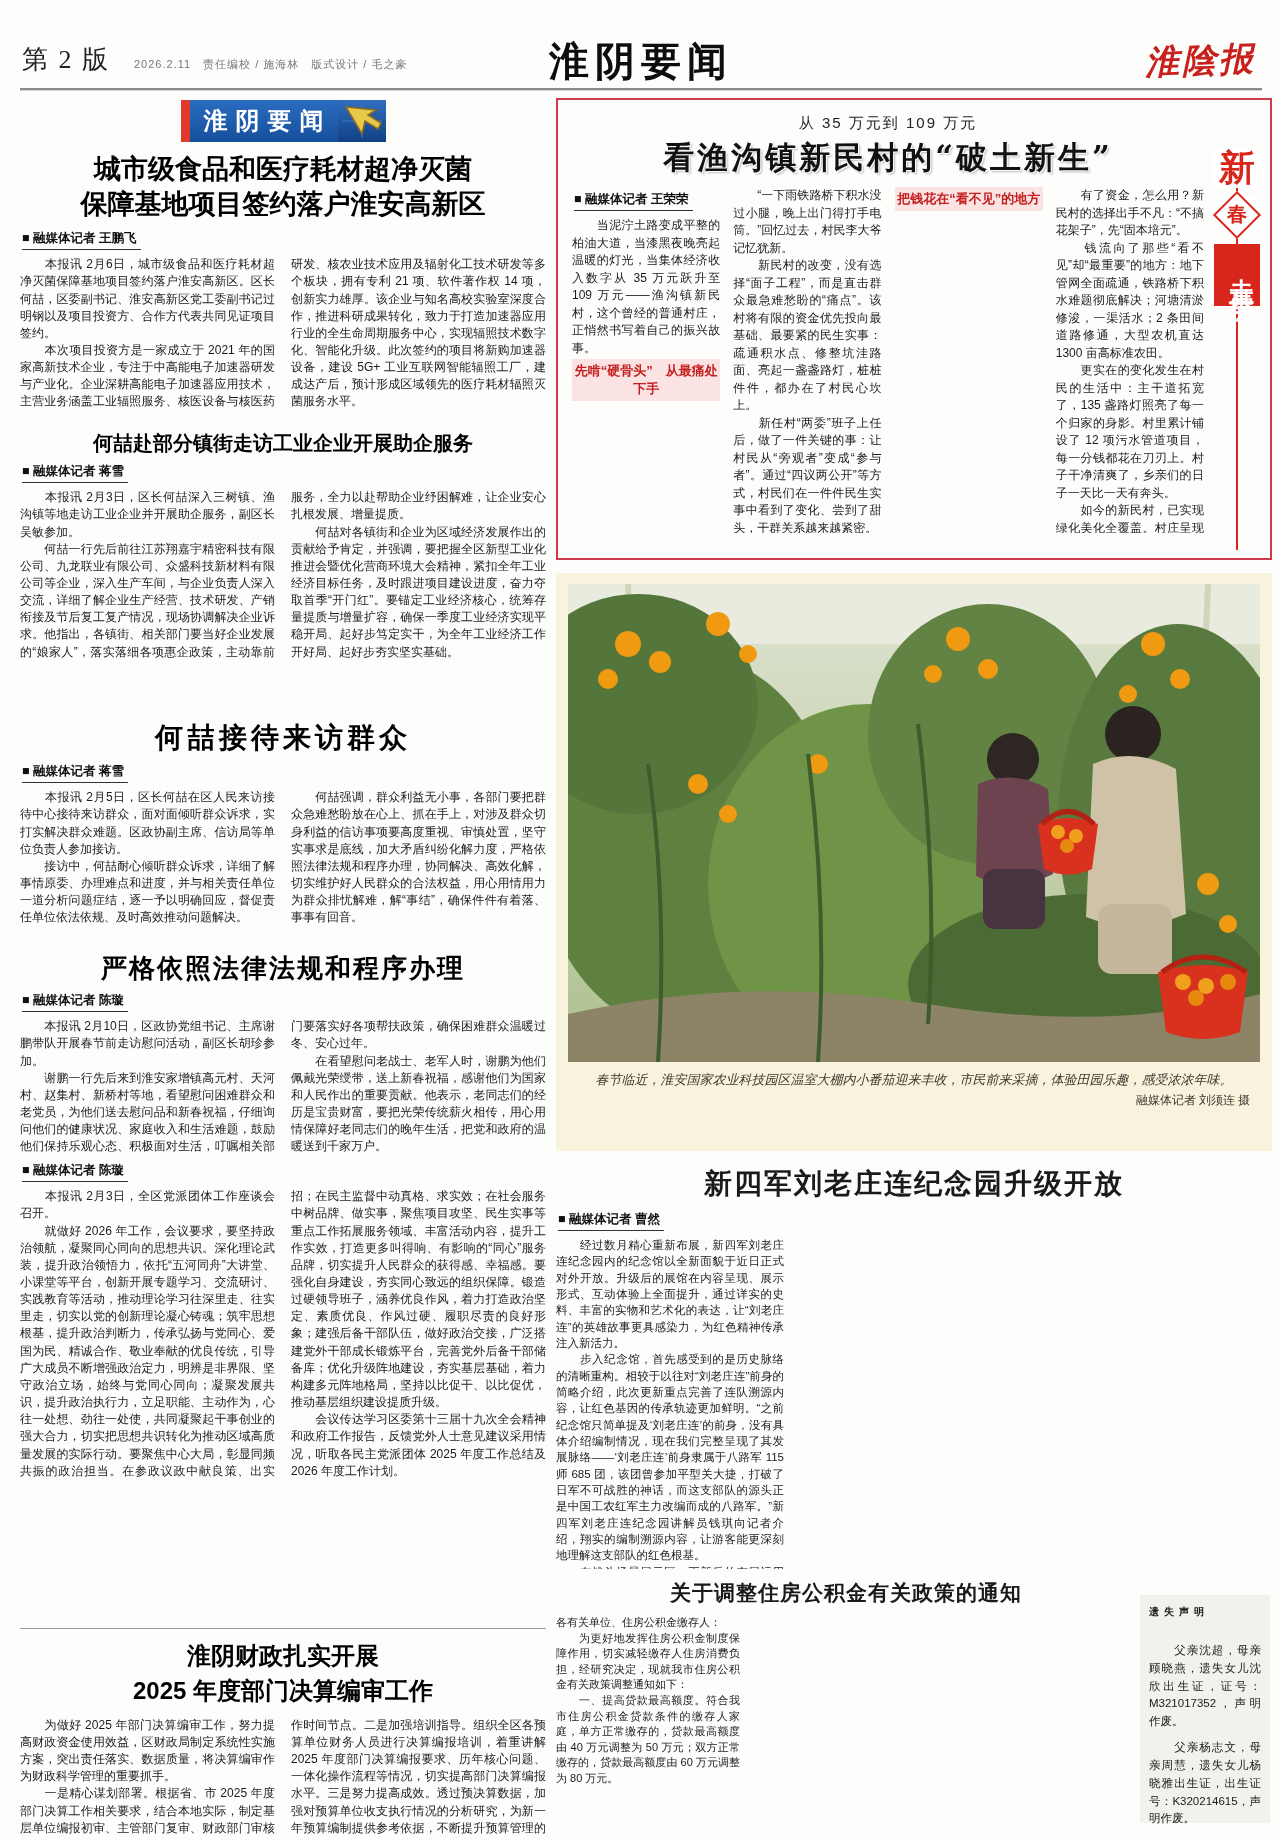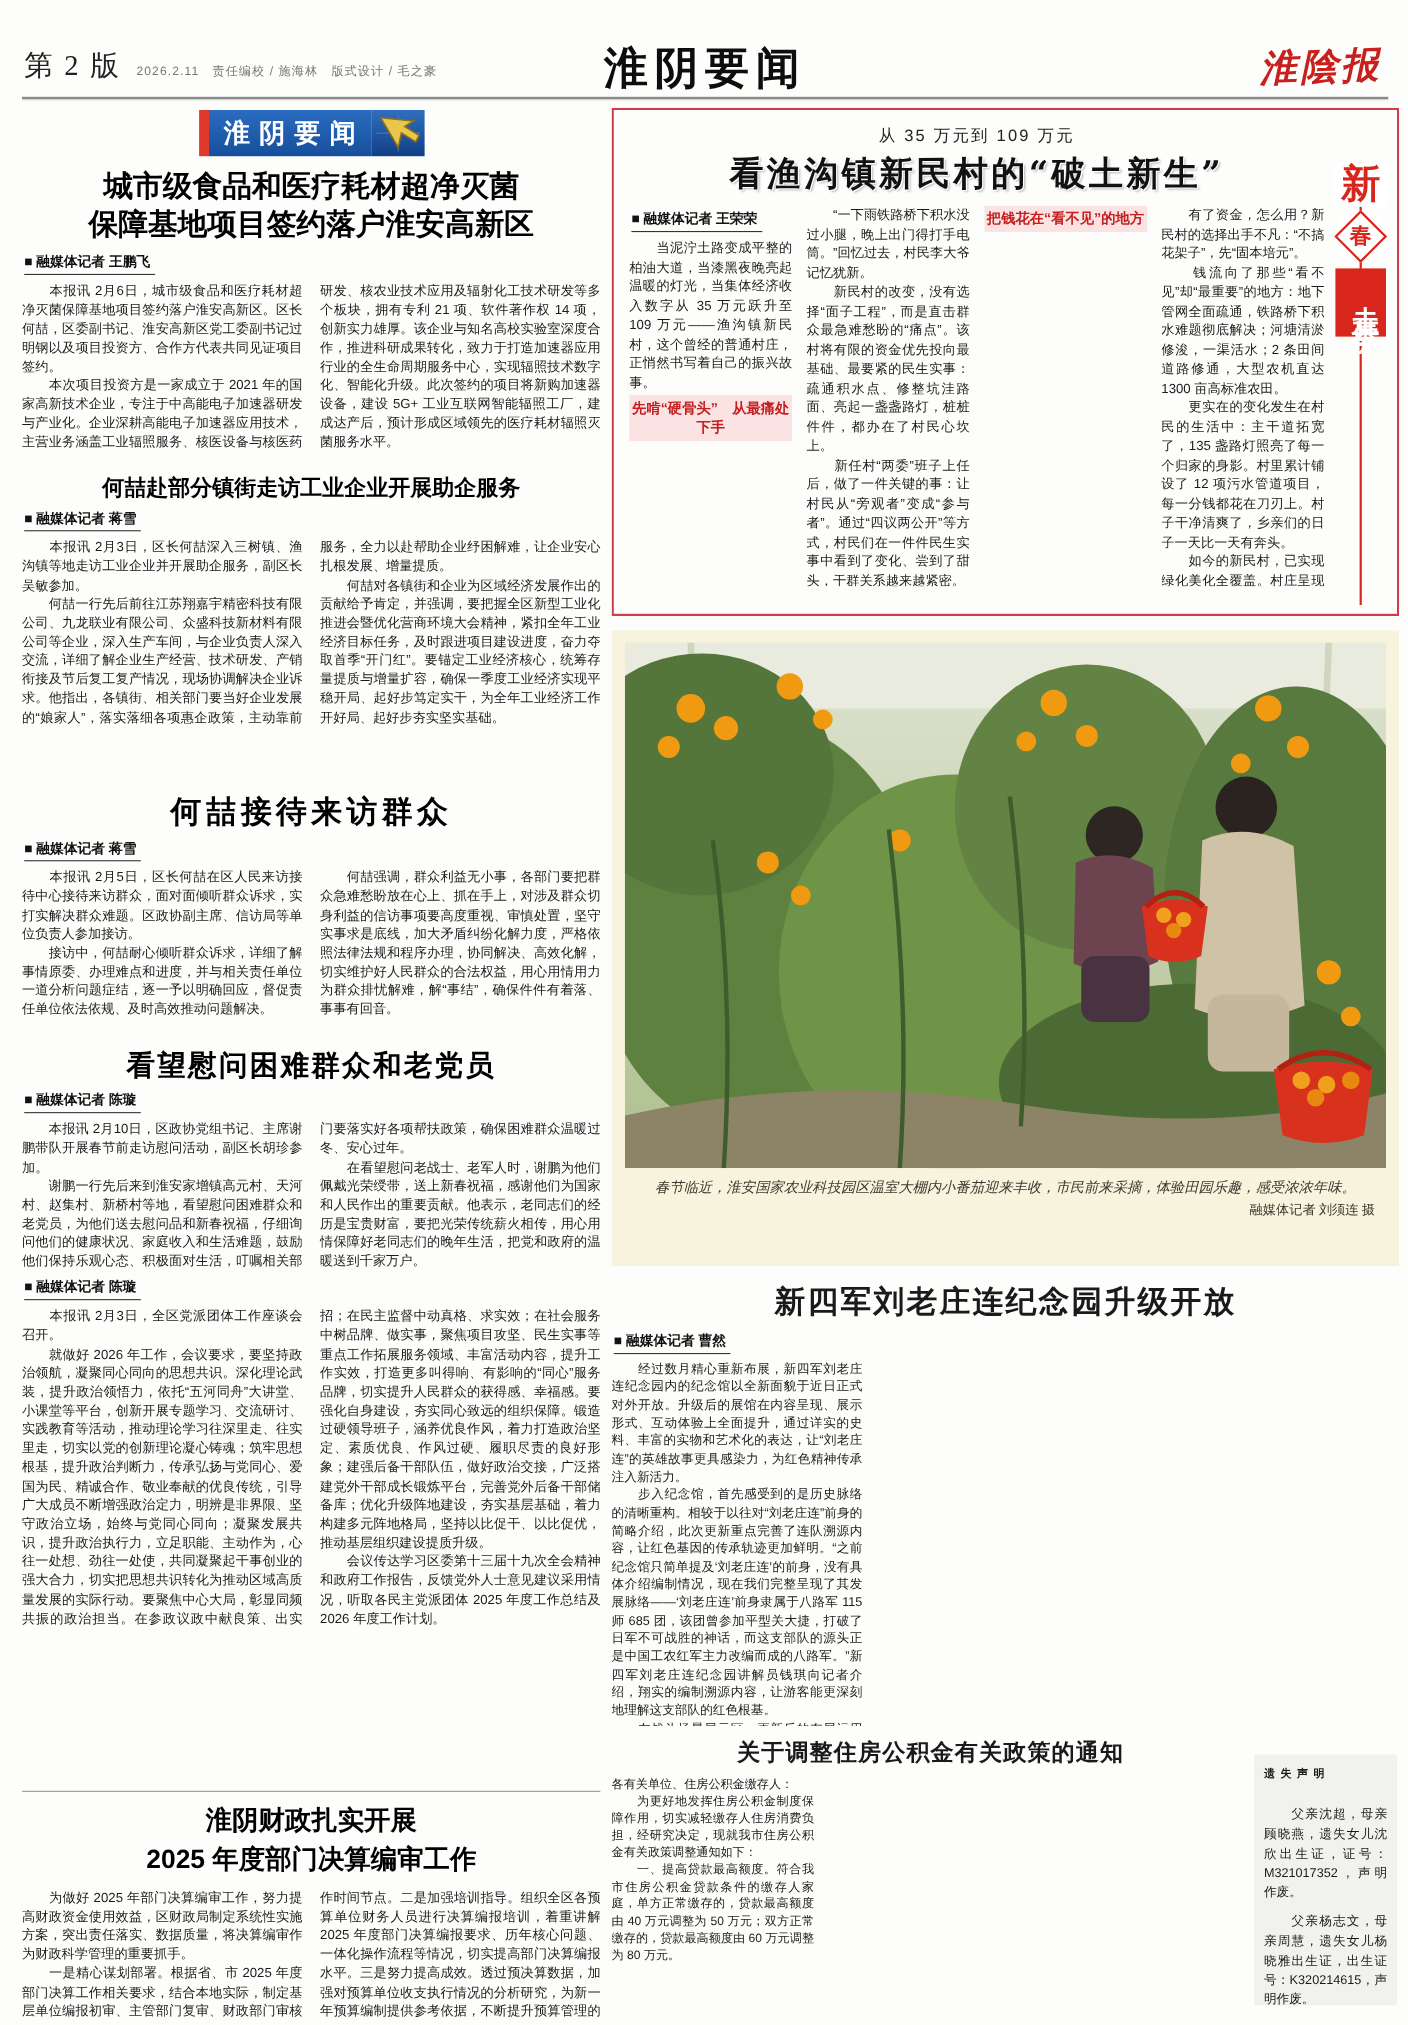--- a/index.html
+++ b/index.html
@@ -4,21 +4,21 @@
 <style>
   * { margin:0; padding:0; box-sizing:border-box; }
   html,body { width:1280px; }
   body {
     width:1280px; height:1841px; position:relative; background:#fdfdfb;
     font-family:"Liberation Sans","DejaVu Sans",sans-serif; color:#1a1a1a;
     overflow:hidden;
   }
   
   .hdr { position:absolute; left:20px; top:34px; right:18px; height:52px; }
-  .hdr-left { position:absolute; left:2px; top:8px; display:flex; align-items:baseline; gap:14px; }
+  .hdr-left { position:absolute; left:2px; top:8px; display:flex; align-items:baseline; gap:24px; }
   .page-no { font-family:"Liberation Serif","DejaVu Serif",serif; font-size:26px; color:#222; letter-spacing:2px; }
   .hdr-meta { font-size:11px; color:#777; letter-spacing:1px; }
   .section-big { position:absolute; left:0; right:0; top:0; text-align:center;
     font-size:40px; font-weight:bold; letter-spacing:6px; color:#0d0d0d; }
   .masthead { position:absolute; right:6px; top:4px; font-family:"DejaVu Serif","Liberation Serif",serif;
     font-style:italic; font-weight:bold; font-size:34px; color:#c8201d; letter-spacing:3px;
     transform:rotate(-2deg); }
   .hdr-rule { position:absolute; left:20px; right:18px; top:88px; height:3px; background:#8a8a8a;
     border-bottom:1px solid #d5d5d5; }
 
@@ -140,21 +140,21 @@
   <div class="flow cols2 h214">　　本报讯 2月3日，区长何喆深入三树镇、渔沟镇等地走访工业企业并开展助企服务，副区长吴敏参加。
 　　何喆一行先后前往江苏翔嘉宇精密科技有限公司、九龙联业有限公司、众盛科技新材料有限公司等企业，深入生产车间，与企业负责人深入交流，详细了解企业生产经营、技术研发、产销衔接及节后复工复产情况，现场协调解决企业诉求。他指出，各镇街、相关部门要当好企业发展的“娘家人”，落实落细各项惠企政策，主动靠前服务，全力以赴帮助企业纾困解难，让企业安心扎根发展、增量提质。
 　　何喆对各镇街和企业为区域经济发展作出的贡献给予肯定，并强调，要把握全区新型工业化推进会暨优化营商环境大会精神，紧扣全年工业经济目标任务，及时跟进项目建设进度，奋力夺取首季“开门红”。要锚定工业经济核心，统筹存量提质与增量扩容，确保一季度工业经济实现平稳开局、起好步笃定实干，为全年工业经济工作开好局、起好步夯实坚实基础。</div>
 
   <div class="a-title t3">何喆接待来访群众</div>
   <div><span class="byline">■ 融媒体记者 蒋雪</span></div>
   <div class="flow cols2 h146">　　本报讯 2月5日，区长何喆在区人民来访接待中心接待来访群众，面对面倾听群众诉求，实打实解决群众难题。区政协副主席、信访局等单位负责人参加接访。
 　　接访中，何喆耐心倾听群众诉求，详细了解事情原委、办理难点和进度，并与相关责任单位一道分析问题症结，逐一予以明确回应，督促责任单位依法依规、及时高效推动问题解决。
 　　何喆强调，群众利益无小事，各部门要把群众急难愁盼放在心上、抓在手上，对涉及群众切身利益的信访事项要高度重视、审慎处置，坚守实事求是底线，加大矛盾纠纷化解力度，严格依照法律法规和程序办理，协同解决、高效化解，切实维护好人民群众的合法权益，用心用情用力为群众排忧解难，解“事结”，确保件件有着落、事事有回音。</div>
 
-  <div class="a-title t4">看望慰问困难群众和老党员</div>
+  <div class="a-title t4">严格依照法律法规和程序办理</div>
   <div><span class="byline">■ 融媒体记者 陈璇</span></div>
   <div class="flow cols2 h140">　　本报讯 2月10日，区政协党组书记、主席谢鹏带队开展春节前走访慰问活动，副区长胡珍参加。
 　　谢鹏一行先后来到淮安家增镇高元村、天河村、赵集村、新桥村等地，看望慰问困难群众和老党员，为他们送去慰问品和新春祝福，仔细询问他们的健康状况、家庭收入和生活难题，鼓励他们保持乐观心态、积极面对生活，叮嘱相关部门要落实好各项帮扶政策，确保困难群众温暖过冬、安心过年。
 　　在看望慰问老战士、老军人时，谢鹏为他们佩戴光荣绶带，送上新春祝福，感谢他们为国家和人民作出的重要贡献。他表示，老同志们的经历是宝贵财富，要把光荣传统薪火相传，用心用情保障好老同志们的晚年生活，把党和政府的温暖送到千家万户。</div>
 
   <div><span class="byline">■ 融媒体记者 陈璇</span></div>
   <div class="flow cols2 h424">　　本报讯 2月3日，全区党派团体工作座谈会召开。
 　　就做好 2026 年工作，会议要求，要坚持政治领航，凝聚同心同向的思想共识。深化理论武装，提升政治领悟力，依托“五河同舟”大讲堂、小课堂等平台，创新开展专题学习、交流研讨、实践教育等活动，推动理论学习往深里走、往实里走，切实以党的创新理论凝心铸魂；筑牢思想根基，提升政治判断力，传承弘扬与党同心、爱国为民、精诚合作、敬业奉献的优良传统，引导广大成员不断增强政治定力，明辨是非界限、坚守政治立场，始终与党同心同向；凝聚发展共识，提升政治执行力，立足职能、主动作为，心往一处想、劲往一处使，共同凝聚起干事创业的强大合力，切实把思想共识转化为推动区域高质量发展的实际行动。要聚焦中心大局，彰显同频共振的政治担当。在参政议政中献良策、出实招；在民主监督中动真格、求实效；在社会服务中树品牌、做实事，聚焦项目攻坚、民生实事等重点工作拓展服务领域、丰富活动内容，提升工作实效，打造更多叫得响、有影响的“同心”服务品牌，切实提升人民群众的获得感、幸福感。要强化自身建设，夯实同心致远的组织保障。锻造过硬领导班子，涵养优良作风，着力打造政治坚定、素质优良、作风过硬、履职尽责的良好形象；建强后备干部队伍，做好政治交接，广泛搭建党外干部成长锻炼平台，完善党外后备干部储备库；优化升级阵地建设，夯实基层基础，着力构建多元阵地格局，坚持以比促干、以比促优，推动基层组织建设提质升级。
 　　会议传达学习区委第十三届十九次全会精神和政府工作报告，反馈党外人士意见建议采用情况，听取各民主党派团体 2025 年度工作总结及 2026 年度工作计划。</div>
 

